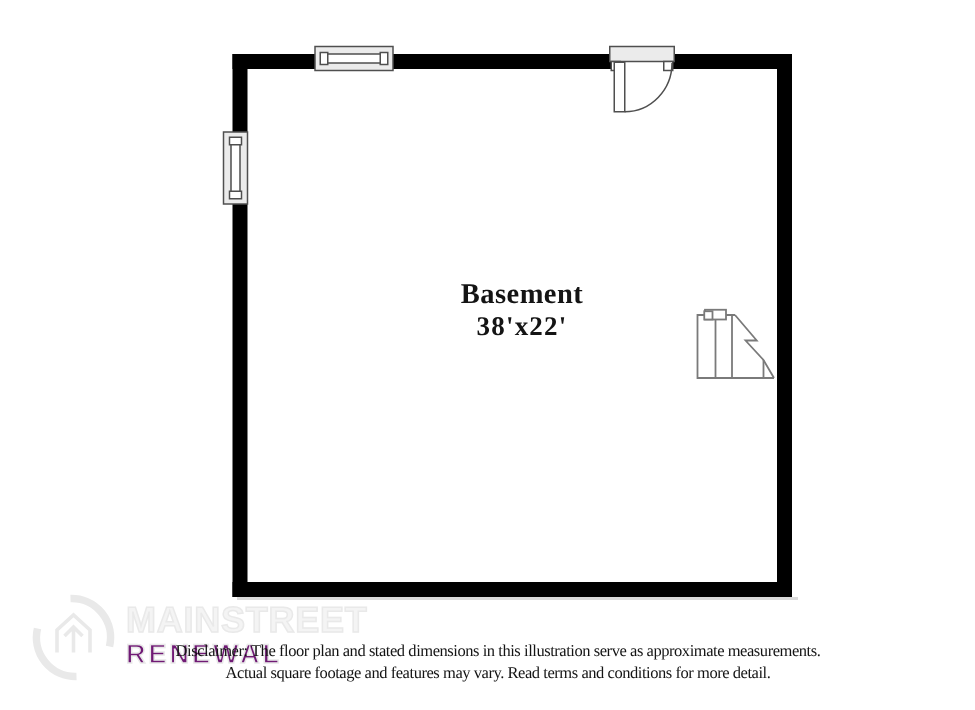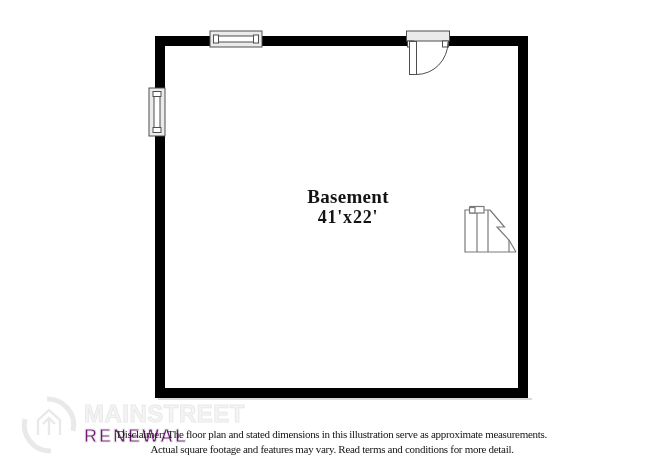--- a/index.html
+++ b/index.html
@@ -94,21 +94,21 @@
       <path class="stair" d="M488,210 V252"></path>
       <path class="stair" d="M490,210 L504.5,227 H497 L509,240 L516,252"></path>
       <path class="stair" d="M509,240 V252"></path>
       <rect class="stair-box" x="470" y="206.5" width="14" height="6.5"></rect>
       <rect class="stair-box" x="469.5" y="207.5" width="5.5" height="5.5"></rect>
     </g>
   </svg>
 
   <div class="room-label">
     <div class="room-name">Basement</div>
-    <div class="room-dims">41'x22'</div>
+    <div class="room-dims">38'x22'</div>
   </div>
 
   <div class="watermark">
     <svg class="wm-logo" width="62" height="62" viewBox="0 0 62 62">
       <path class="logo-swoosh" d="M 33 57 A 26 26 0 0 1 7 25"></path>
       <path class="logo-swoosh" d="M 29 5 A 26 26 0 0 1 55 37"></path>
       <path class="logo-house" d="M 20 41 V 26 L 31 16 L 42 26 V 41"></path>
       <path class="logo-house" d="M 31 41 V 25 M 25 30 L 31 24 L 37 30"></path>
     </svg>
     <div class="wm-text">

